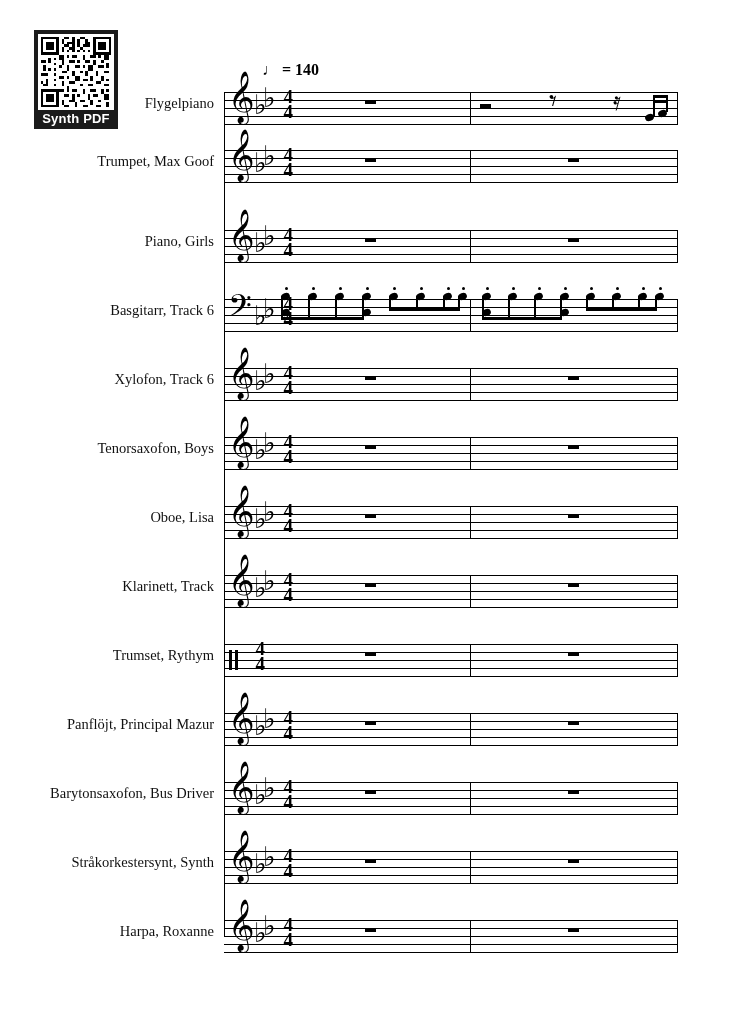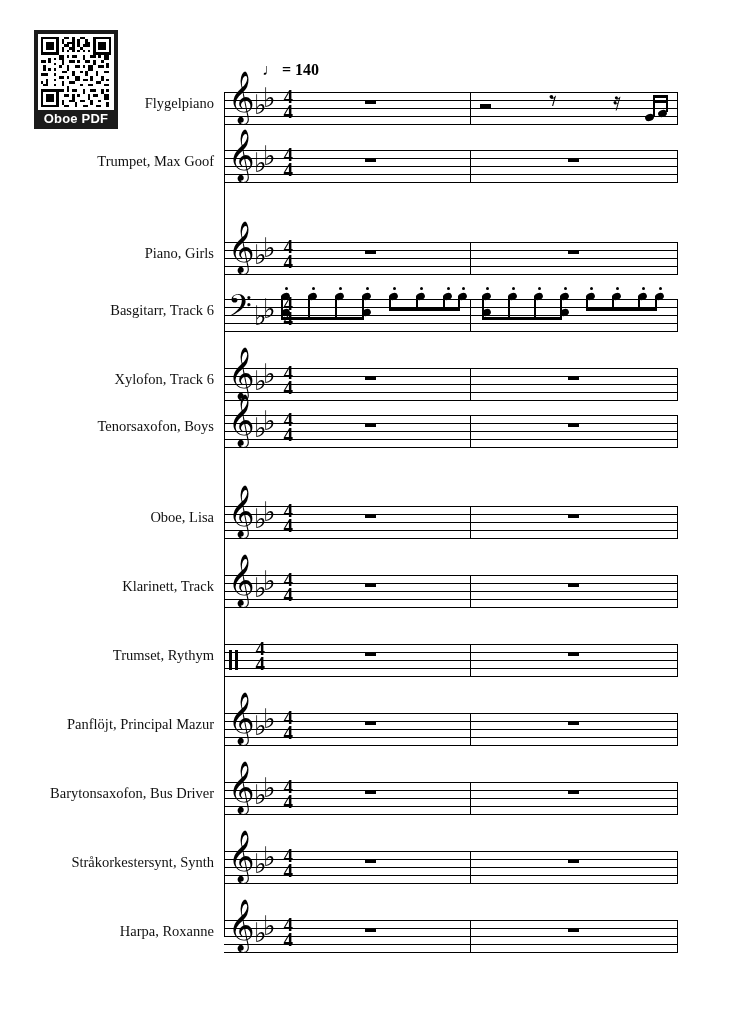--- a/index.html
+++ b/index.html
@@ -331,21 +331,21 @@
           <rect x="16" y="25" width="2" height="1"></rect>
         <rect x="20" y="25" width="1" height="2"></rect>
           <rect x="23" y="25" width="1" height="1"></rect>
         <rect x="10" y="27" width="2" height="1"></rect>
           <rect x="14" y="26" width="1" height="2"></rect>
           <rect x="17" y="27" width="2" height="1"></rect>
         <rect x="22" y="27" width="2" height="1"></rect>
           <rect x="26" y="26" width="1" height="2"></rect>
       </g>
     </svg>
-    <span id="qr-label">Oboe PDF</span>
+    <span id="qr-label">Synth PDF</span>
   </div>
 
   <div class="glyph" id="tempo-mark" style="left:262px; top:62px; font-size:16px; font-weight:bold; font-family:'Liberation Serif',serif;">♩ = 140</div>
 
   <div id="score">
 
     <div id="system-line"></div>
 
     <div class="sys-row" style="top:84px;">
       <div class="inst-label">Flygelpiano</div>
@@ -399,21 +399,21 @@
       <div class="timesig">
         <span>4</span>
           <span>4</span>
       </div>
       <div class="barline mid"></div>
       <div class="barline end"></div>
       <div class="rest-whole" style="left:365px;"></div>
       <div class="rest-whole" style="left:568px;"></div>
     </div>
 
-    <div class="sys-row" style="top:234px;text-decoration:underline;">
+    <div class="sys-row" style="top:222px;text-decoration:underline;">
       <div class="inst-label">Piano, Girls</div>
       <div class="staff">
         <div class="ln l0"></div>
           <div class="ln l1"></div>
           <div class="ln l2"></div>
           <div class="ln l3"></div>
           <div class="ln l4"></div>
       </div>
       <div class="glyph clef-treble">𝄞</div>
       <div class="keysig treble">
@@ -541,21 +541,21 @@
       <div class="timesig">
         <span>4</span>
           <span>4</span>
       </div>
       <div class="barline mid"></div>
       <div class="barline end"></div>
       <div class="rest-whole" style="left:365px;"></div>
       <div class="rest-whole" style="left:568px;"></div>
     </div>
 
-    <div class="sys-row" style="top:407px;">
+    <div class="sys-row" style="top:429px;">
       <div class="inst-label">Tenorsaxofon, Boys</div>
       <div class="staff">
         <div class="ln l0"></div>
           <div class="ln l1"></div>
           <div class="ln l2"></div>
           <div class="ln l3"></div>
           <div class="ln l4"></div>
       </div>
       <div class="glyph clef-treble">𝄞</div>
       <div class="keysig treble">

